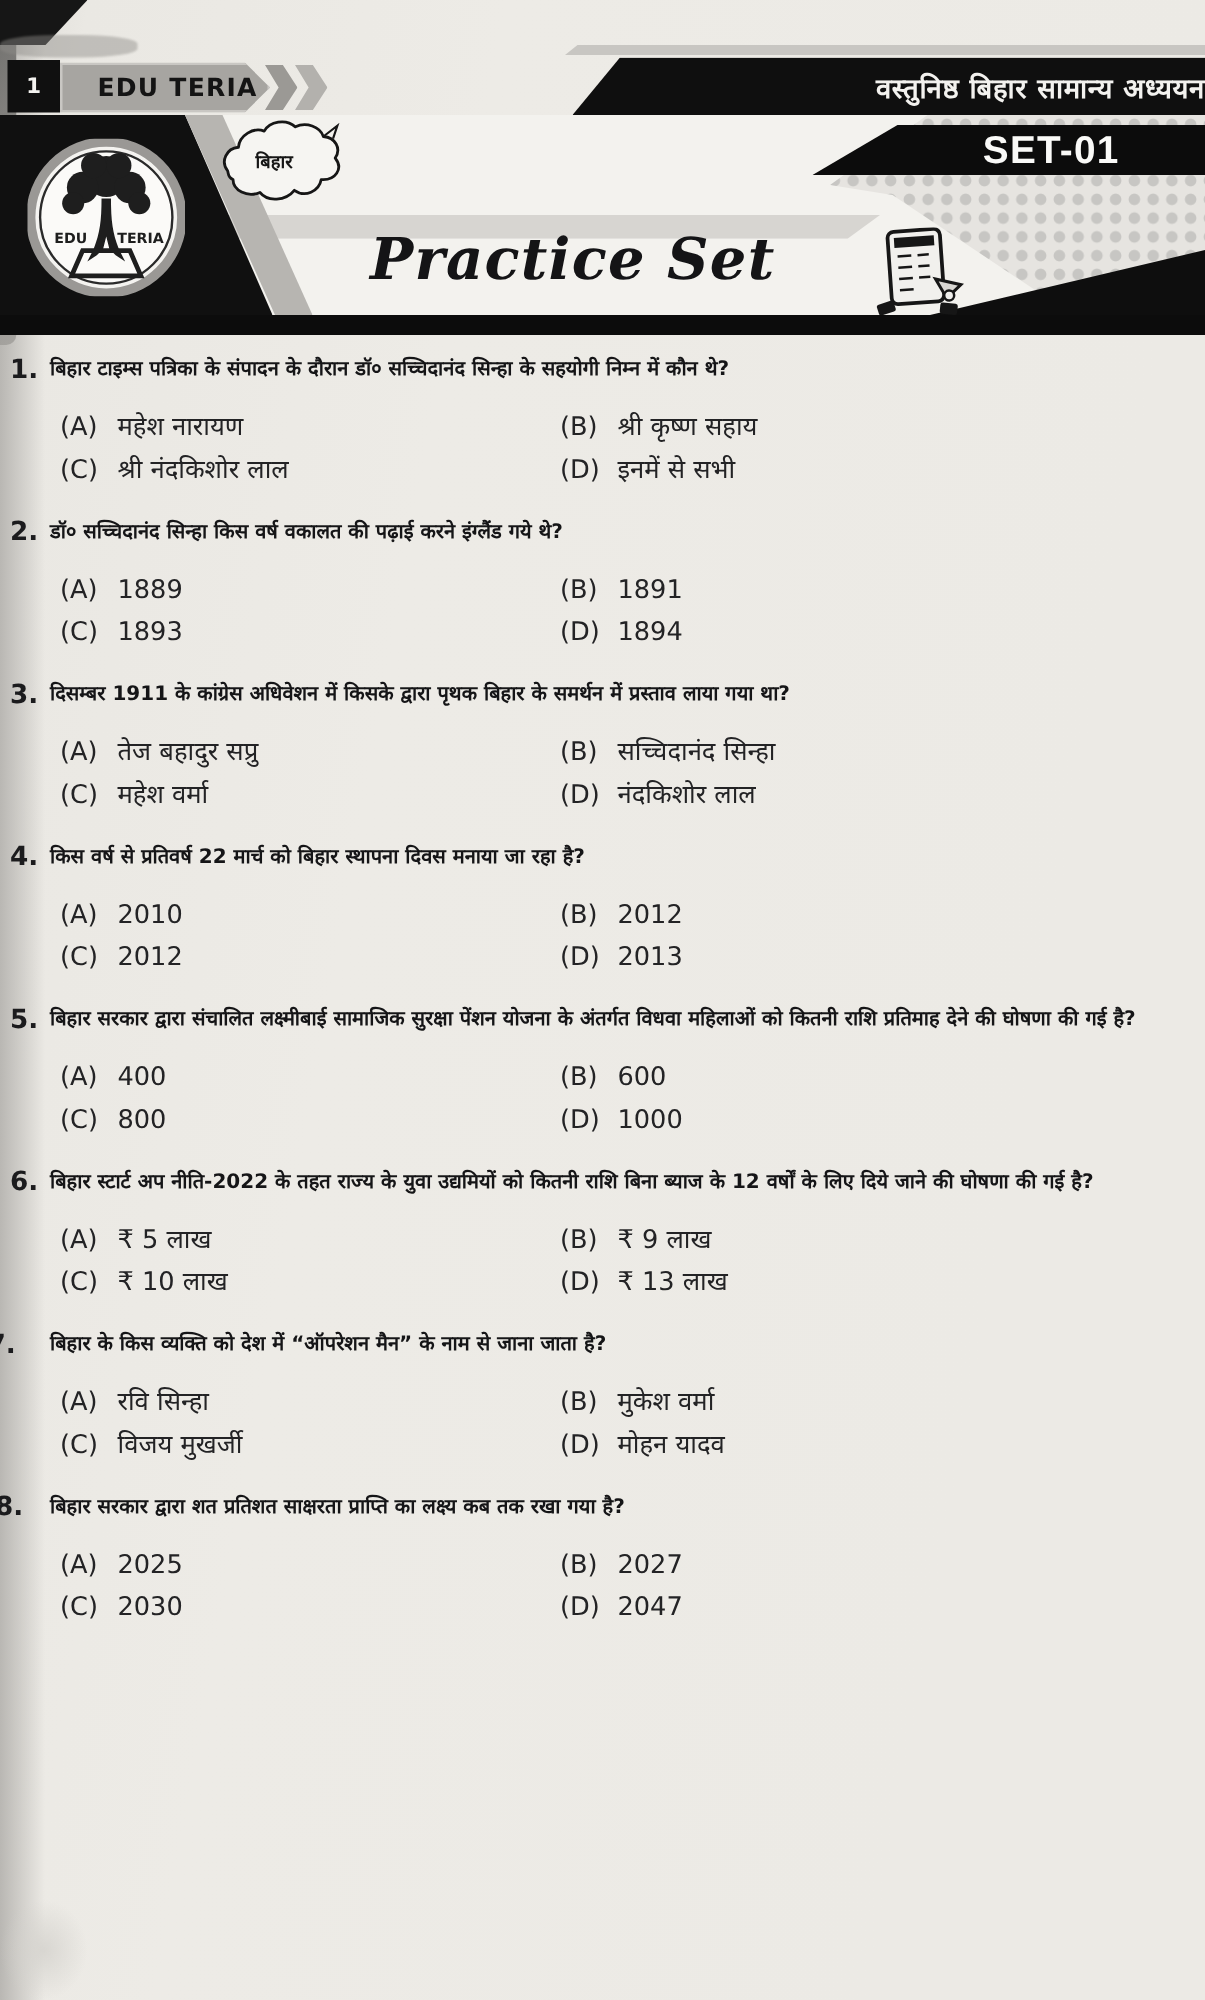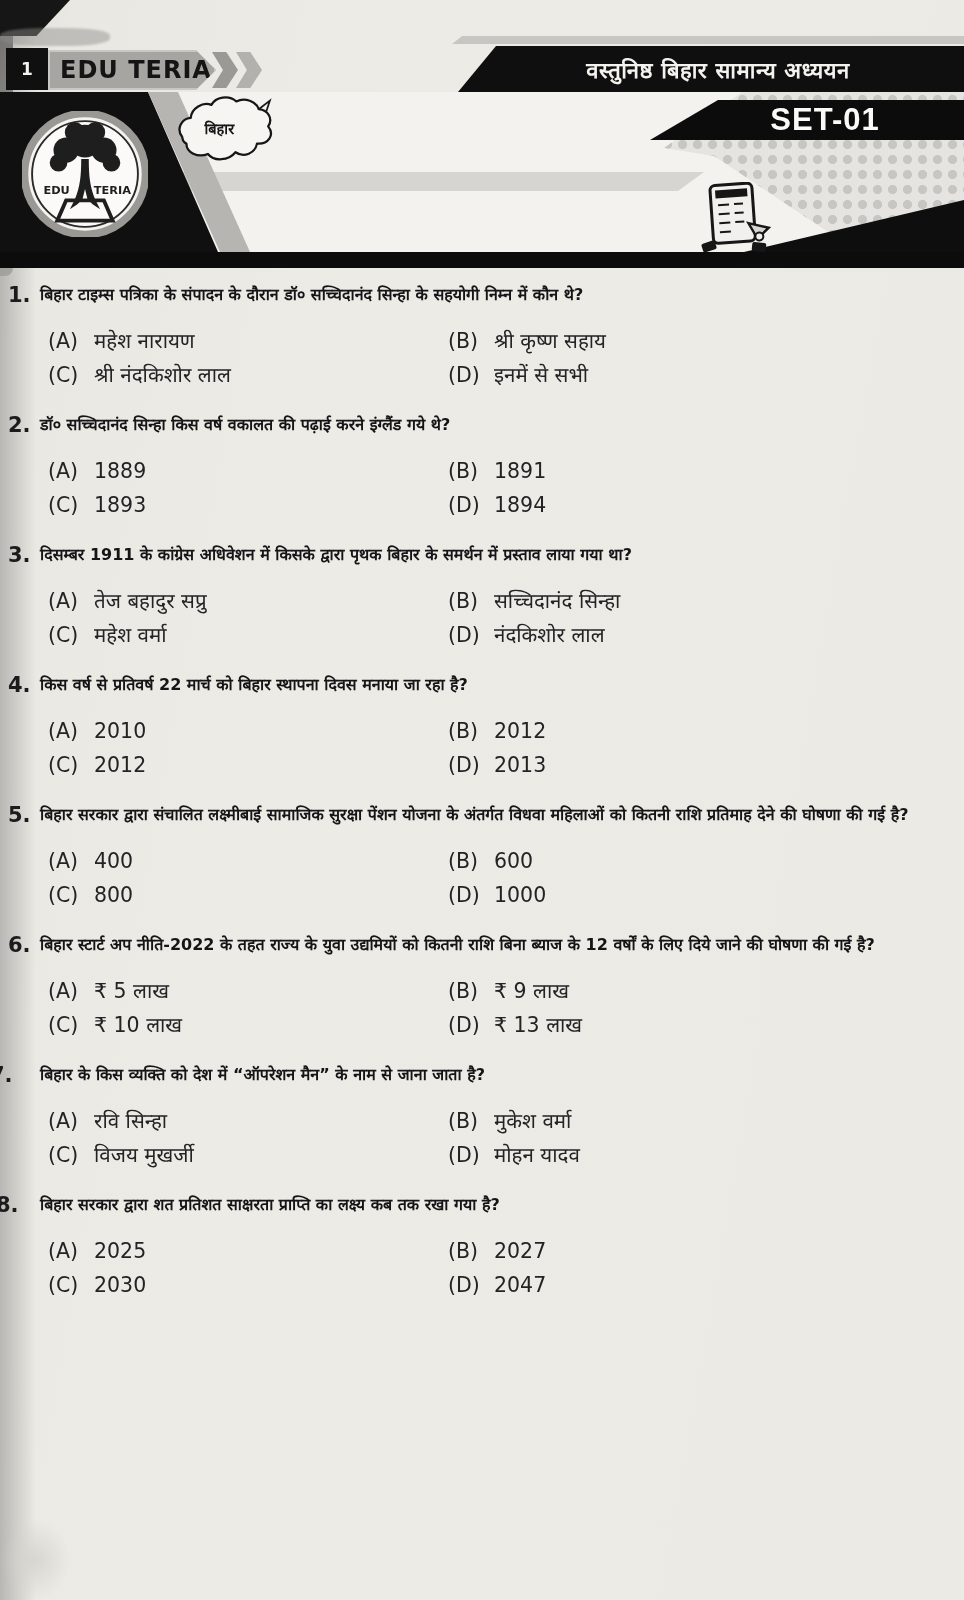--- a/index.html
+++ b/index.html
@@ -29,32 +29,32 @@
   .corner-smudge{position:absolute;left:0;top:28px;width:110px;height:18px;
     background:#8f8d89;opacity:.45;border-radius:40%;filter:blur(1px);}
   .blotch{position:absolute;left:0;top:1520px;width:70px;height:80px;
     background:radial-gradient(closest-side,#d3d1cc,rgba(211,209,204,0));opacity:.8;}
 
   
   .numbox{position:absolute;left:6px;top:48px;width:42px;height:42px;background:#101010;
     color:#f4f3f0;font-size:17px;font-weight:bold;display:flex;align-items:center;justify-content:center;}
   .brand-ribbon{position:absolute;left:48px;top:50px;width:168px;height:40px;background:var(--ribbon-gray);
     clip-path:polygon(0 0,88% 0,100% 50%,88% 100%,0 100%);
-    display:flex;align-items:center;padding-left:12px;box-sizing:border-box;
-    font-weight:800;font-size:24px;letter-spacing:1px;color:#141414;
+    display:flex;align-items:center;padding-left:30px;box-sizing:border-box;
+    font-weight:800;font-size:20px;letter-spacing:1px;color:#141414;
     box-shadow:inset 0 0 0 2px #c9c7c3;}
   .chev{position:absolute;top:52px;width:26px;height:36px;background:#9b9995;
     clip-path:polygon(0 0,55% 0,100% 50%,55% 100%,0 100%,42% 50%);}
   .chev1{left:212px;}
   .chev2{left:236px;background:#b3b1ad;}
   .series-sliver{position:absolute;right:0;top:36px;width:512px;height:8px;background:#c8c6c2;
     clip-path:polygon(10px 0,100% 0,100% 100%,0 100%);}
   .series-banner{position:absolute;right:0;top:46px;width:506px;height:46px;background:#0f0f0f;
     clip-path:polygon(38px 0,100% 0,100% 100%,0 100%);
-    display:flex;align-items:center;justify-content:center;
+    display:flex;align-items:center;justify-content:flex-end;
     color:#f3f2ef;font-weight:bold;font-size:22px;letter-spacing:.5px;padding-left:14px;box-sizing:border-box;}
 
   
   .band{position:absolute;left:0;top:92px;width:964px;height:160px;
     background-color:#e6e4e0;
     background-image:radial-gradient(#c7c6c3 4.2px,rgba(0,0,0,0) 5px);
     background-size:15px 15px;overflow:hidden;}
   .band .shape{position:absolute;inset:0;}
   .shape-white{background:#f3f2ee;
     clip-path:polygon(128px 0,742px 0,664px 56px,714px 64px,858px 160px,202px 160px);}
@@ -68,21 +68,21 @@
     clip-path:polygon(718px 8px,964px 8px,964px 48px,650px 48px);}
   .shape-swoosh{background:#0e0e0e;
     clip-path:polygon(744px 160px,964px 108px,964px 160px);}
   .header-bar{position:absolute;left:0;top:252px;width:964px;height:16px;background:#0c0c0c;}
 
   .logo-circle{position:absolute;left:22px;top:19px;width:126px;height:126px;}
   .map-svg{position:absolute;left:170px;top:0px;width:112px;height:74px;}
   .main-title{position:absolute;left:300px;top:12px;width:420px;
     font-family:"DejaVu Serif",serif;font-weight:bold;font-size:44px;letter-spacing:2px;color:#121212;
     text-shadow:3px 2px 0 #918f8b;-webkit-text-stroke:1px #000;}
-  .set-badge{position:absolute;left:720px;top:9px;width:210px;height:38px;
+  .set-badge{position:absolute;left:736px;top:9px;width:210px;height:38px;
     display:flex;align-items:center;justify-content:center;
     color:#fafaf8;font-weight:800;font-size:31px;letter-spacing:1px;font-family:"Liberation Sans",sans-serif;}
   .subtitle{position:absolute;left:296px;top:88px;width:400px;
     font-family:"DejaVu Serif",serif;font-style:italic;font-weight:bold;font-size:46px;
     letter-spacing:1px;color:#141416;}
   .notepad{position:absolute;left:688px;top:90px;width:96px;height:72px;}
 
   
   .q-list{position:absolute;left:0;top:272px;width:964px;}
   .q{margin-bottom:10px;}
@@ -154,20 +154,21 @@
 
       <svg class="map-svg" viewBox="0 0 130 86">
         <path d="M14,52 C7,43 13,31 24,30 C25,19 38,11 48,15 C53,6 68,3 77,11 C87,6 100,11 103,20 C114,21 120,31 114,40 C122,50 114,61 101,60 C99,71 86,77 76,70 C68,80 51,81 44,72 C32,77 19,70 19,60 C14,58 15,55 14,52 Z" fill="#f6f5f2" stroke="#161616" stroke-width="2.6" stroke-linejoin="round"></path>
         <path d="M103,20 L116,10 L112,22" fill="none" stroke="#161616" stroke-width="2"></path>
         <text x="40" y="49" font-size="17" font-weight="bold" fill="#161616">बिहार</text>
       </svg>
 
       <div class="set-badge">
         <span>SET-01</span>
       </div>
+      <div class="subtitle">Practice Set</div>
 
       <svg class="notepad" viewBox="0 0 96 72">
         <g transform="rotate(-4 48 36)">
           <rect x="24" y="2" width="42" height="58" rx="5" fill="#f1f0ed" stroke="#161616" stroke-width="3"></rect>
           <rect x="29" y="7" width="32" height="8" fill="#161616"></rect>
           <g stroke="#161616" stroke-width="2">
             <line x1="31" y1="22" x2="42" y2="22"></line>
               <line x1="47" y1="22" x2="56" y2="22"></line>
             <line x1="31" y1="31" x2="42" y2="31"></line>
               <line x1="47" y1="31" x2="56" y2="31"></line>

